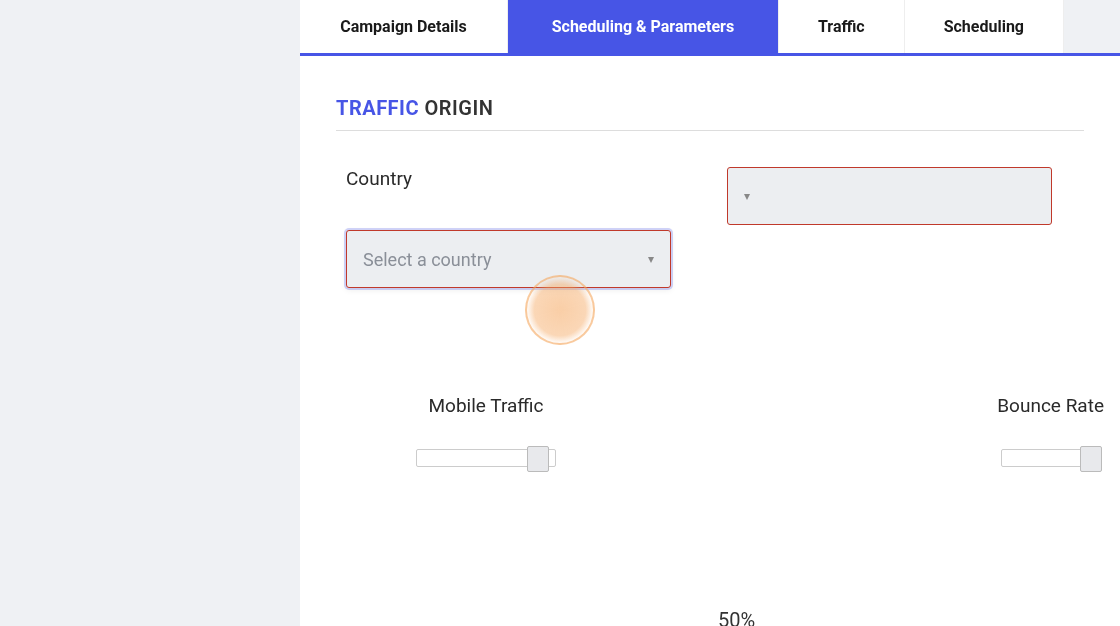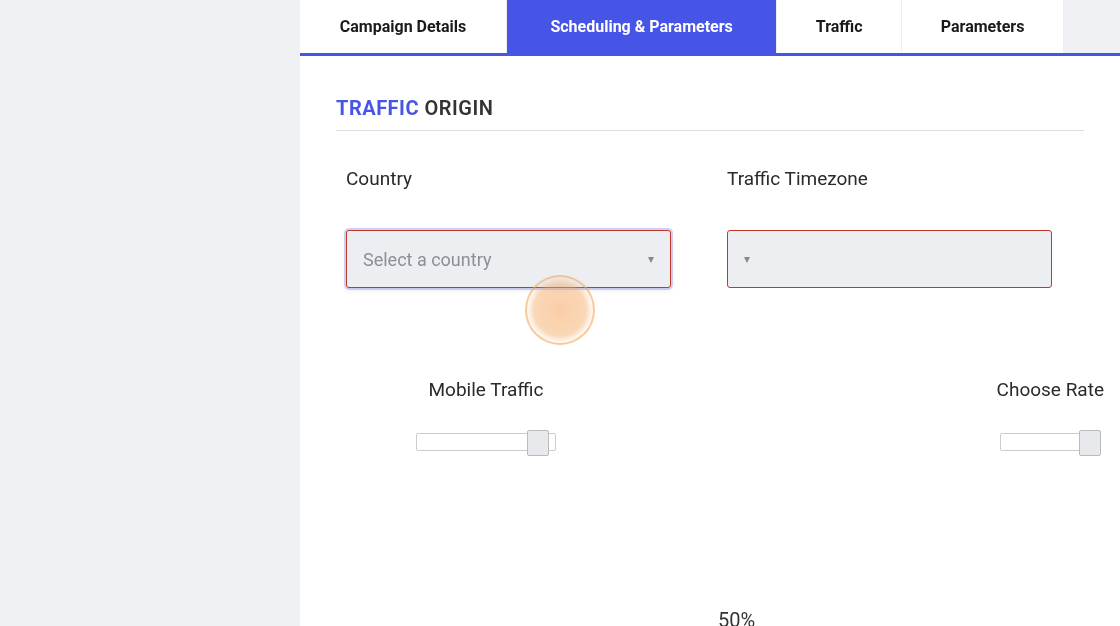--- a/index.html
+++ b/index.html
@@ -73,21 +73,21 @@
       margin-bottom: 36px;
     }
     .section-title .accent {
       color: #4755e6;
       font-weight: 700;
     }
     .form-row {
       display: flex;
       gap: 56px;
       padding-left: 10px;
-      margin-bottom: 20px;
+      margin-bottom: 36px;
     }
     .field {
       display: flex;
       flex-direction: column;
       width: 325px;
     }
     .field-label {
       font-size: 19px;
       color: #2a2a2a;
       margin-bottom: 40px;
@@ -181,59 +181,58 @@
 <body>
 
 <div class="sidebar"></div>
 
 <div class="content">
 
   <div class="tabs">
     <div class="tab">Campaign Details</div>
     <div class="tab active">Scheduling &amp; Parameters</div>
     <div class="tab">Traffic</div>
-    <div class="tab">Parameters</div>
+    <div class="tab">Scheduling</div>
     <div class="tab last-spacer"></div>
   </div>
 
   <div class="section">
     <div class="section-title">
       <span class="accent">TRAFFIC</span><span> ORIGIN</span>
     </div>
 
     <div class="form-row">
       <div class="field">
         <label class="field-label">Country</label>
         <div class="dropdown highlighted">
           <span class="dropdown-placeholder">Select a country</span>
           <span class="chevron">▾</span>
         </div>
       </div>
 
       <div class="field">
-        <label class="field-label">Traffic Timezone</label>
         <div class="dropdown">
           <span class="chevron">▾</span>
         </div>
       </div>
     </div>
   </div>
 
   <div class="section2">
 
     <div class="slider-row">
       <div class="slider-group" style="margin-left:70px;">
         <div class="slider-label">Mobile Traffic</div>
         <div class="slider-track" style="width:140px;">
           <div class="slider-thumb" style="left:110px;"></div>
         </div>
       </div>
 
       <div class="slider-group" style="margin-right:-30px;">
-        <div class="slider-label">Choose Rate</div>
+        <div class="slider-label">Bounce Rate</div>
         <div class="slider-track" style="width:100px;">
           <div class="slider-thumb" style="left:78px;"></div>
         </div>
       </div>
     </div>
   </div>
 
 </div>
 
 <div class="bounce-value">50%</div>

